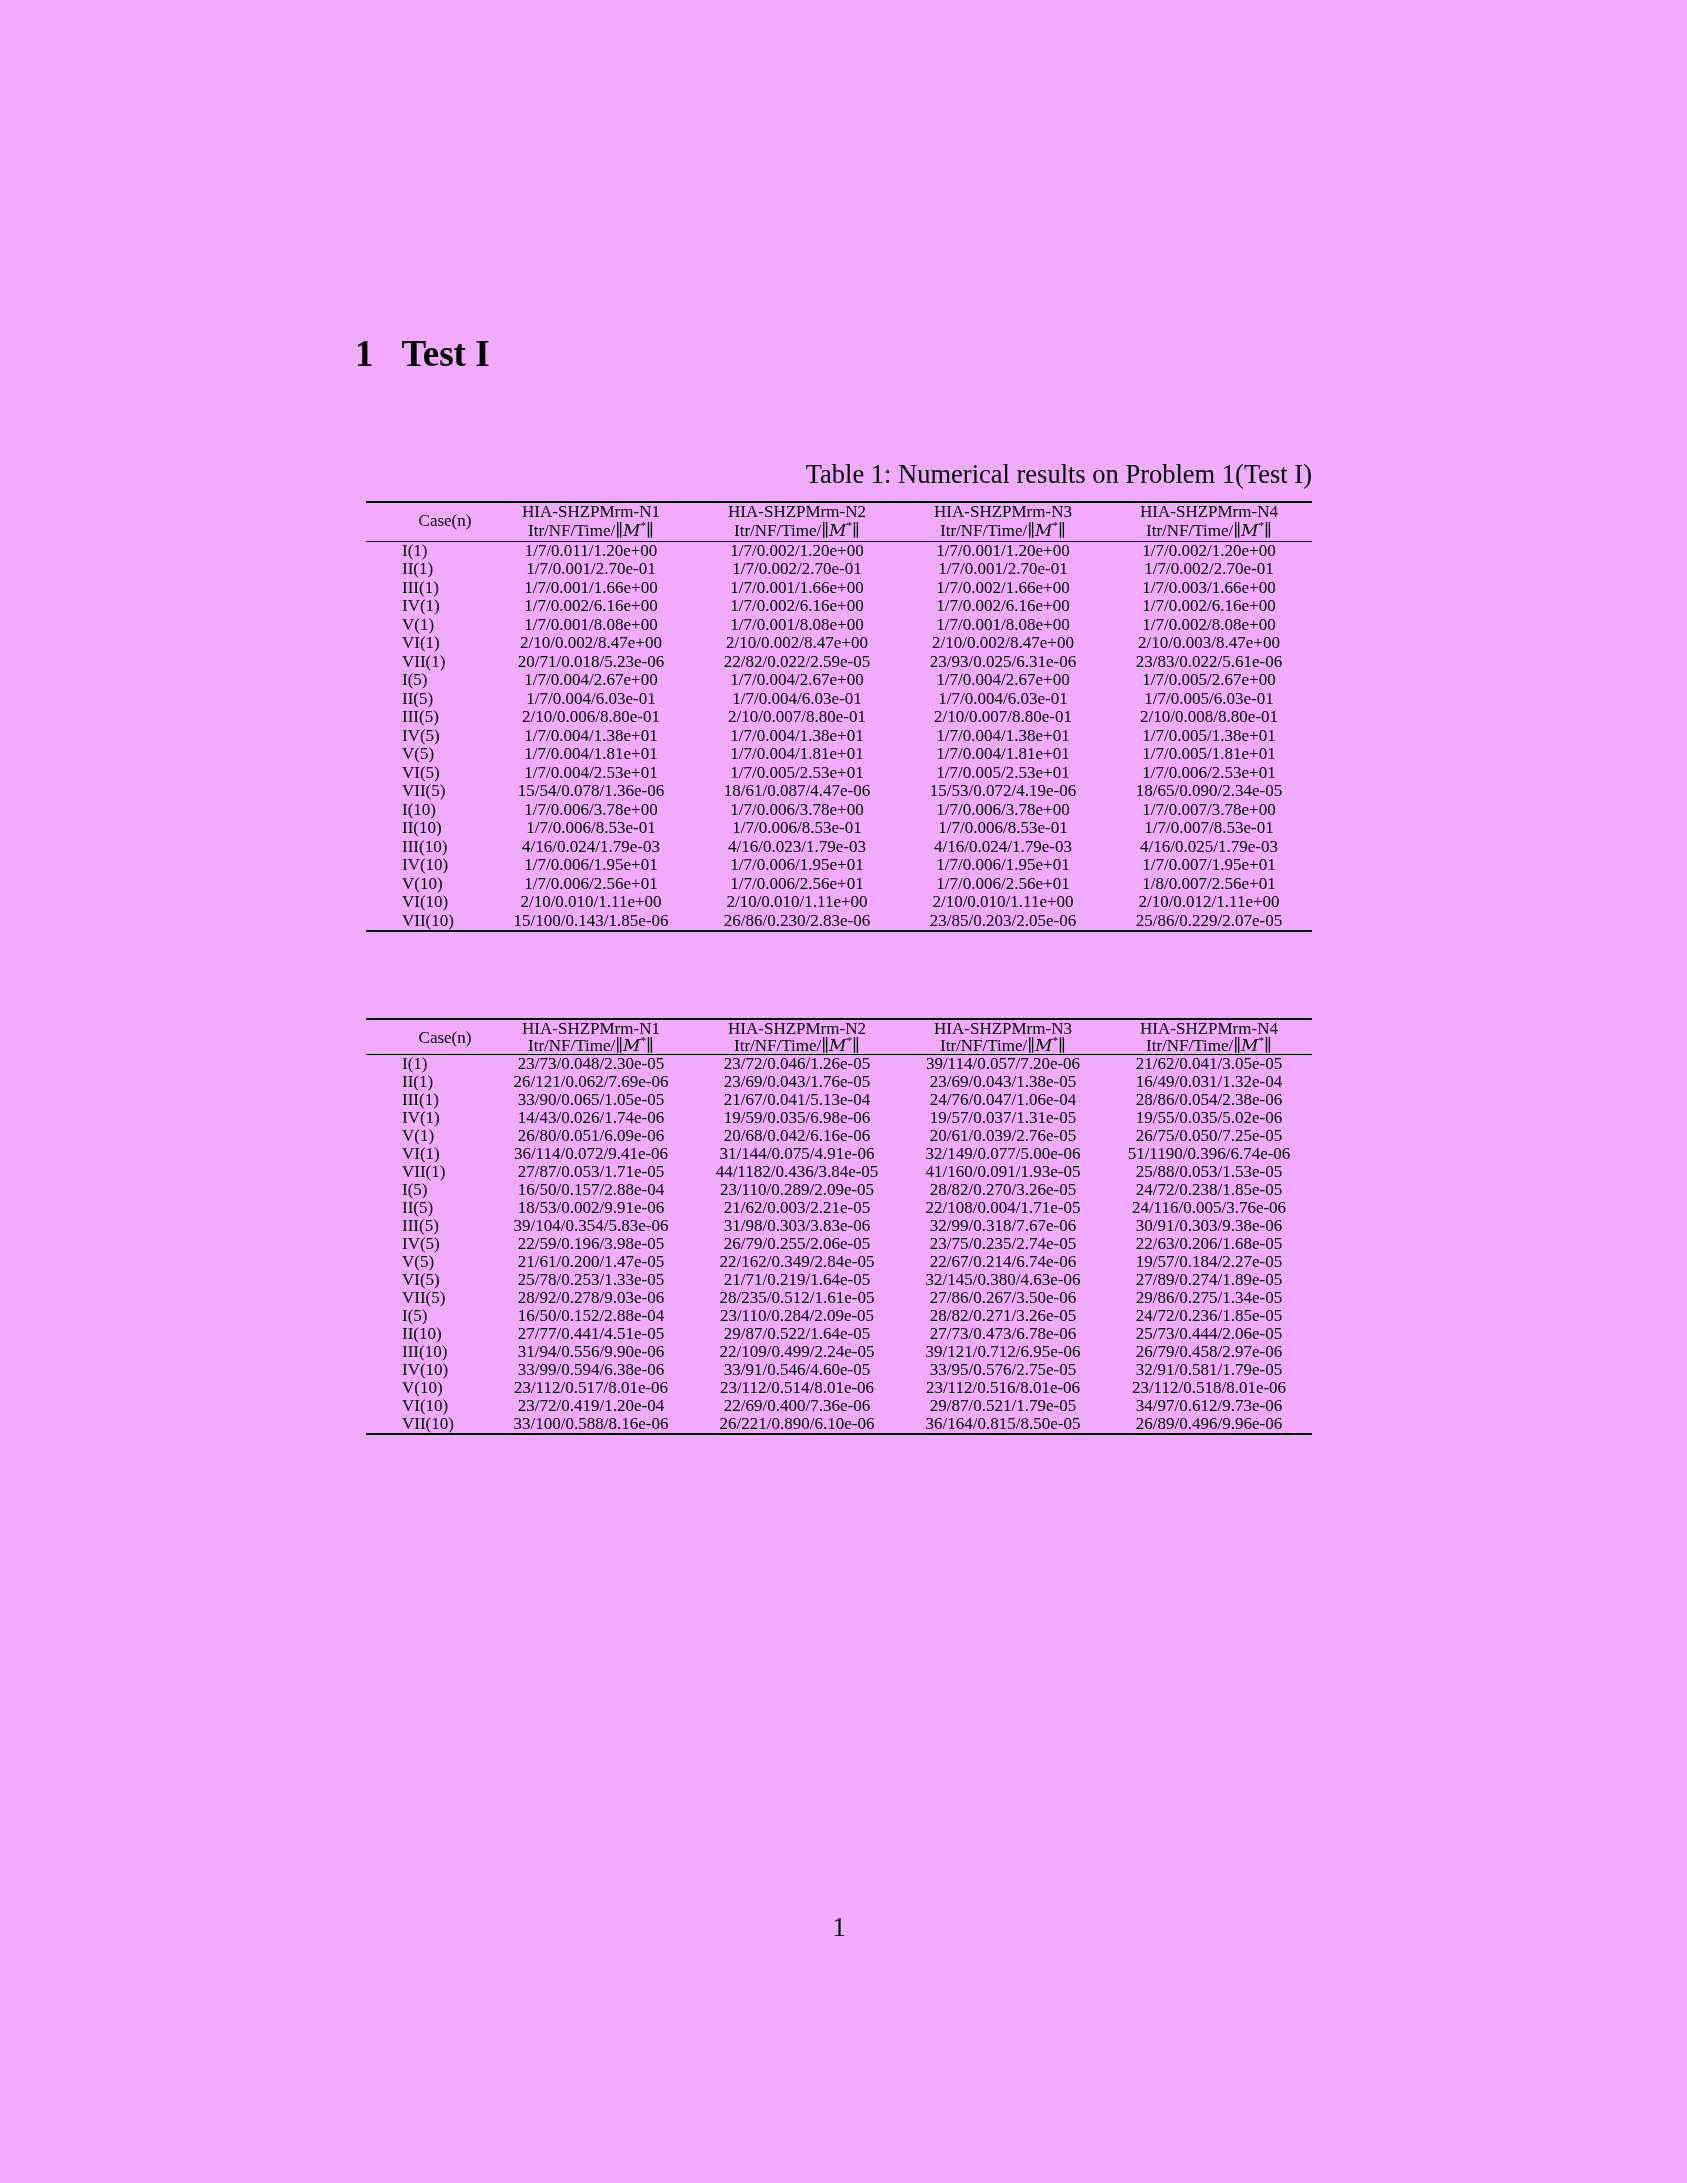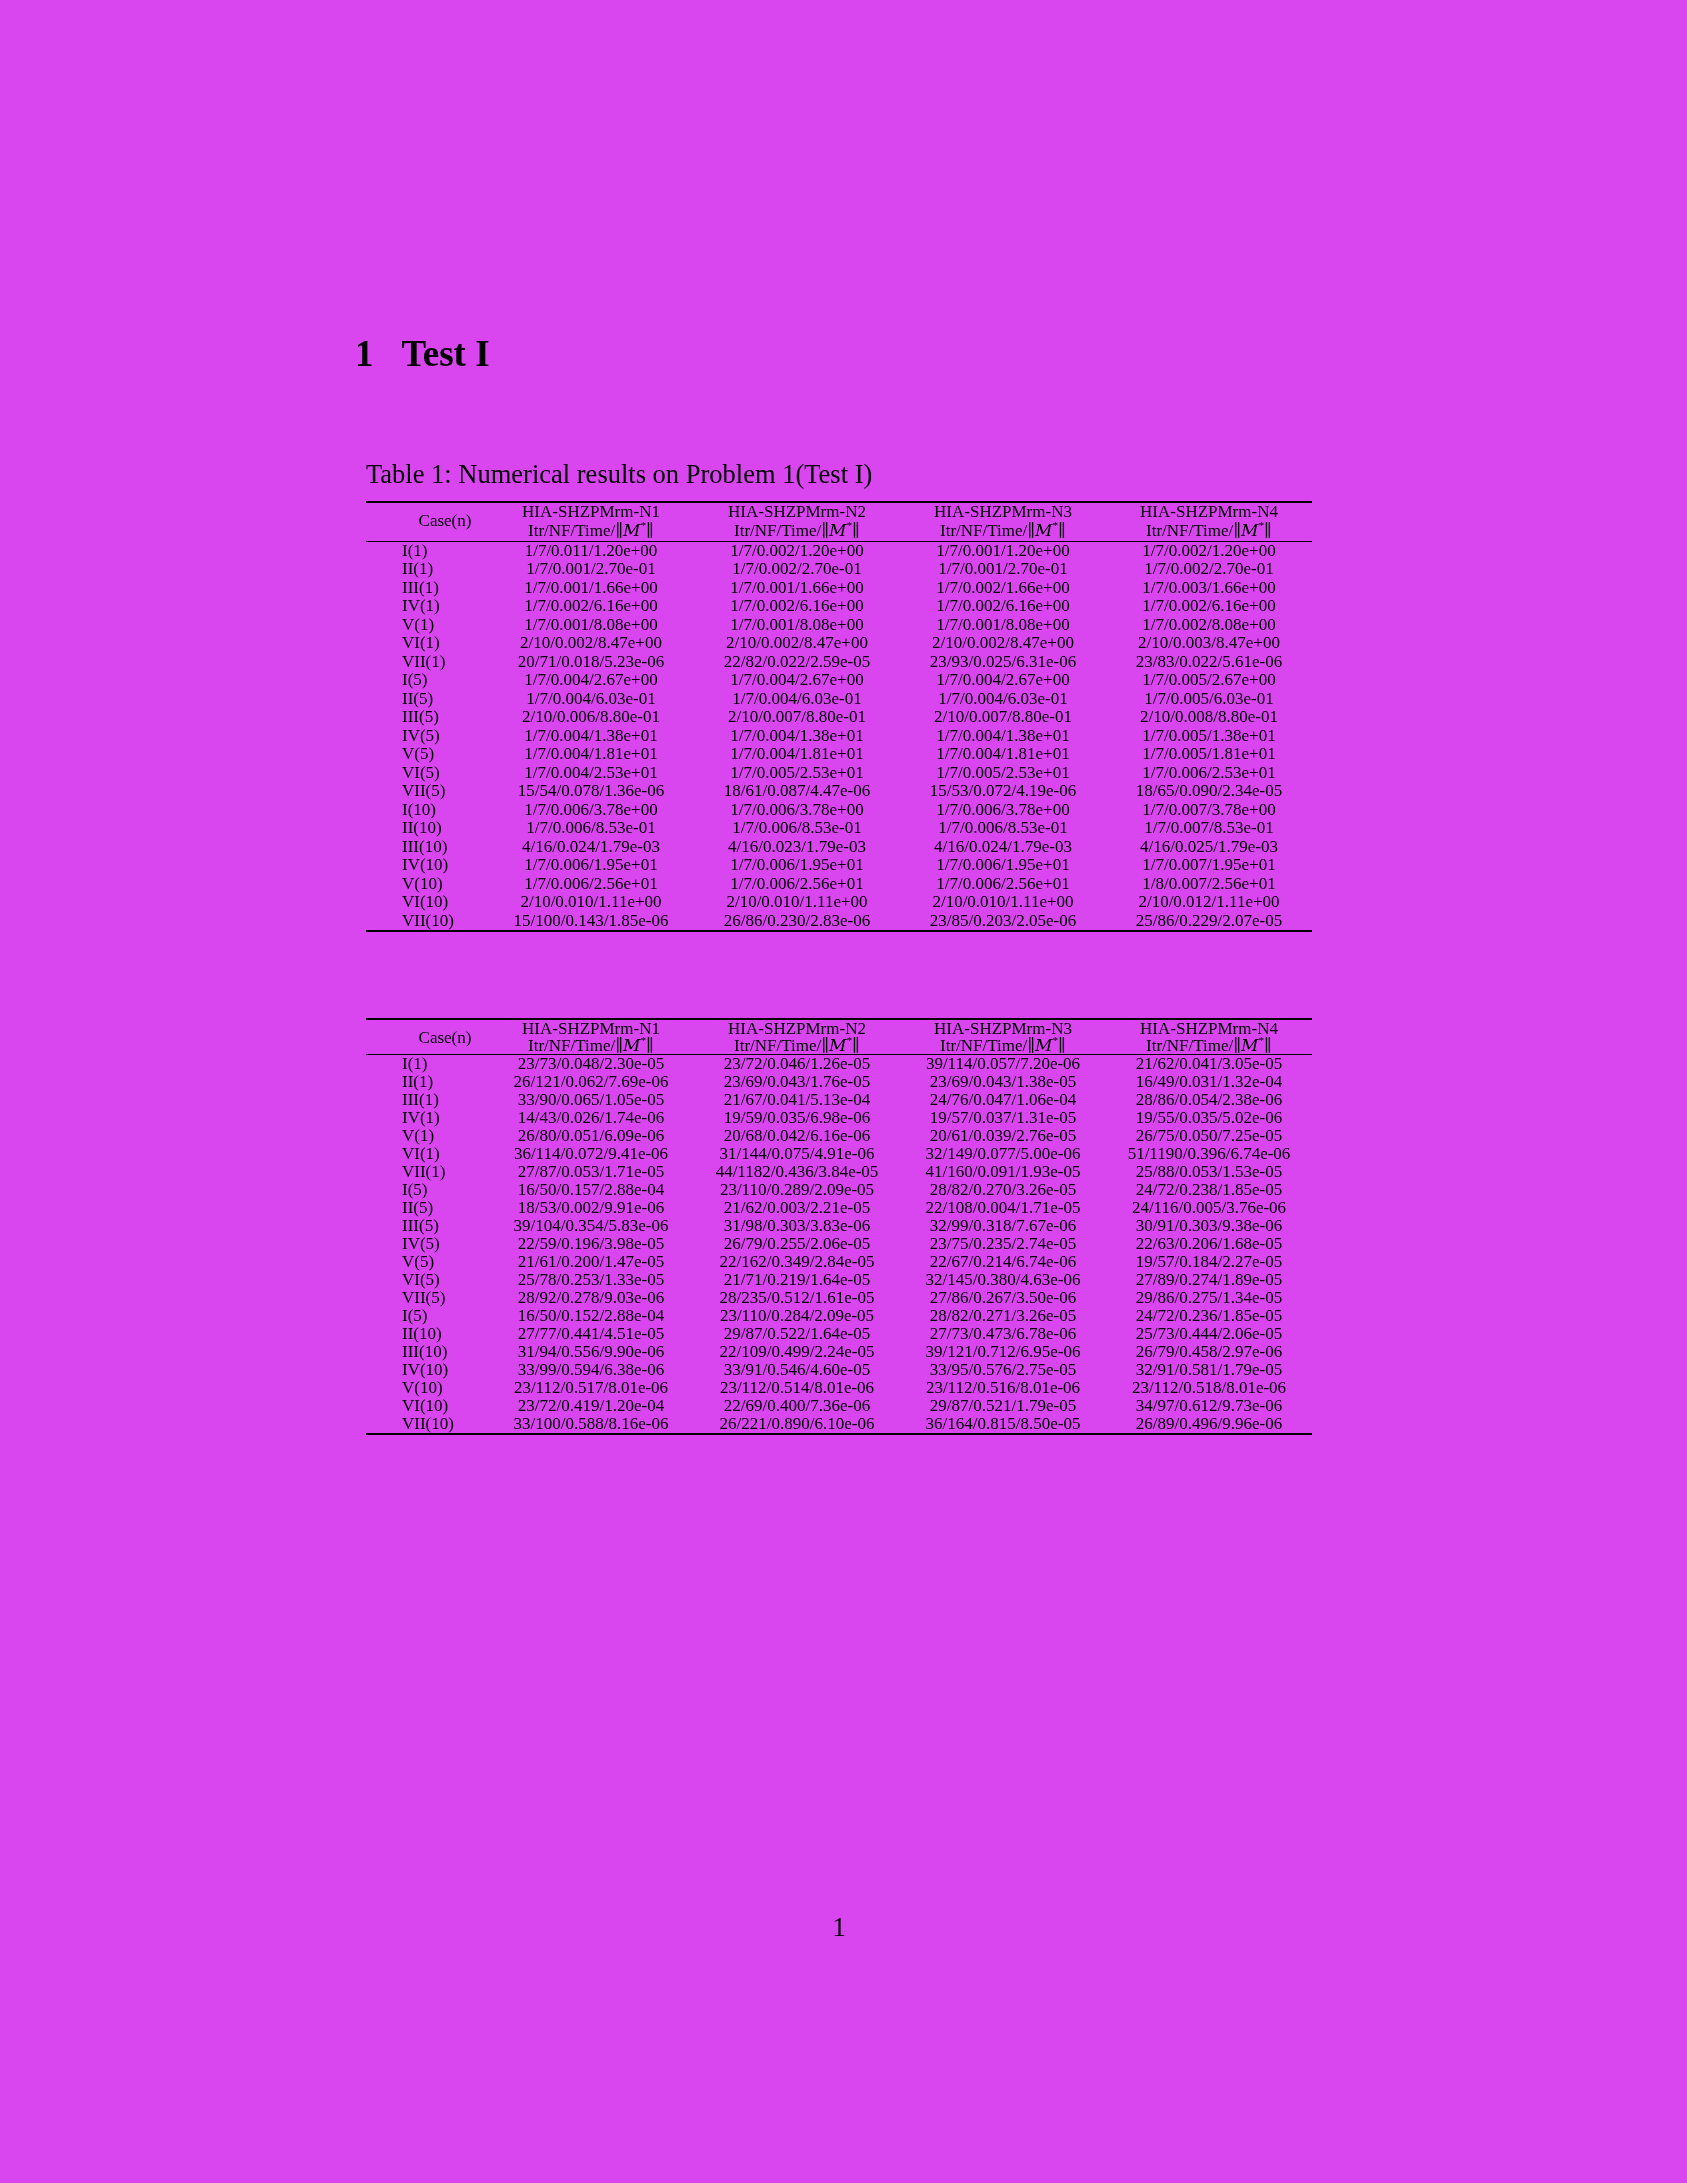--- a/index.html
+++ b/index.html
@@ -1,19 +1,19 @@
 <!DOCTYPE html>
 <html style="font-size:10.6px"><head>
 <meta charset="utf-8">
 <style>
   html,body{margin:0;padding:0;background:#888;}
   .page{
     position:relative;
     width:1687px;height:2183px;
-    background:#d946ef;
+    background:#f0abfc;
     color:#000000;
     font-family:"Liberation Serif","DejaVu Serif",serif;
     margin:0 auto;
     overflow:hidden;
   }
   .section-heading{
     position:absolute;
     left:355px;top:332px;
     font-size:37px;
     font-weight:bold;
@@ -21,21 +21,21 @@
   }
   .sec-num{margin-right:28px;}
   .tblock{
     position:absolute;
     left:366px;
     width:946px;
   }
   .tblock-1{top:460px;}
   .tblock-2{top:1018px;}
   .caption{
-    text-align:left;
+    text-align:right;
     font-size:26.5px;
     line-height:28px;
   }
   .tblock-1 .caption{margin-bottom:12.6px;}
   .tblock-2 .caption{margin-bottom:14.6px;}
   table.results{
     width:100%;
     table-layout:fixed;
     border-collapse:collapse;
     border-top:2px solid #000;

